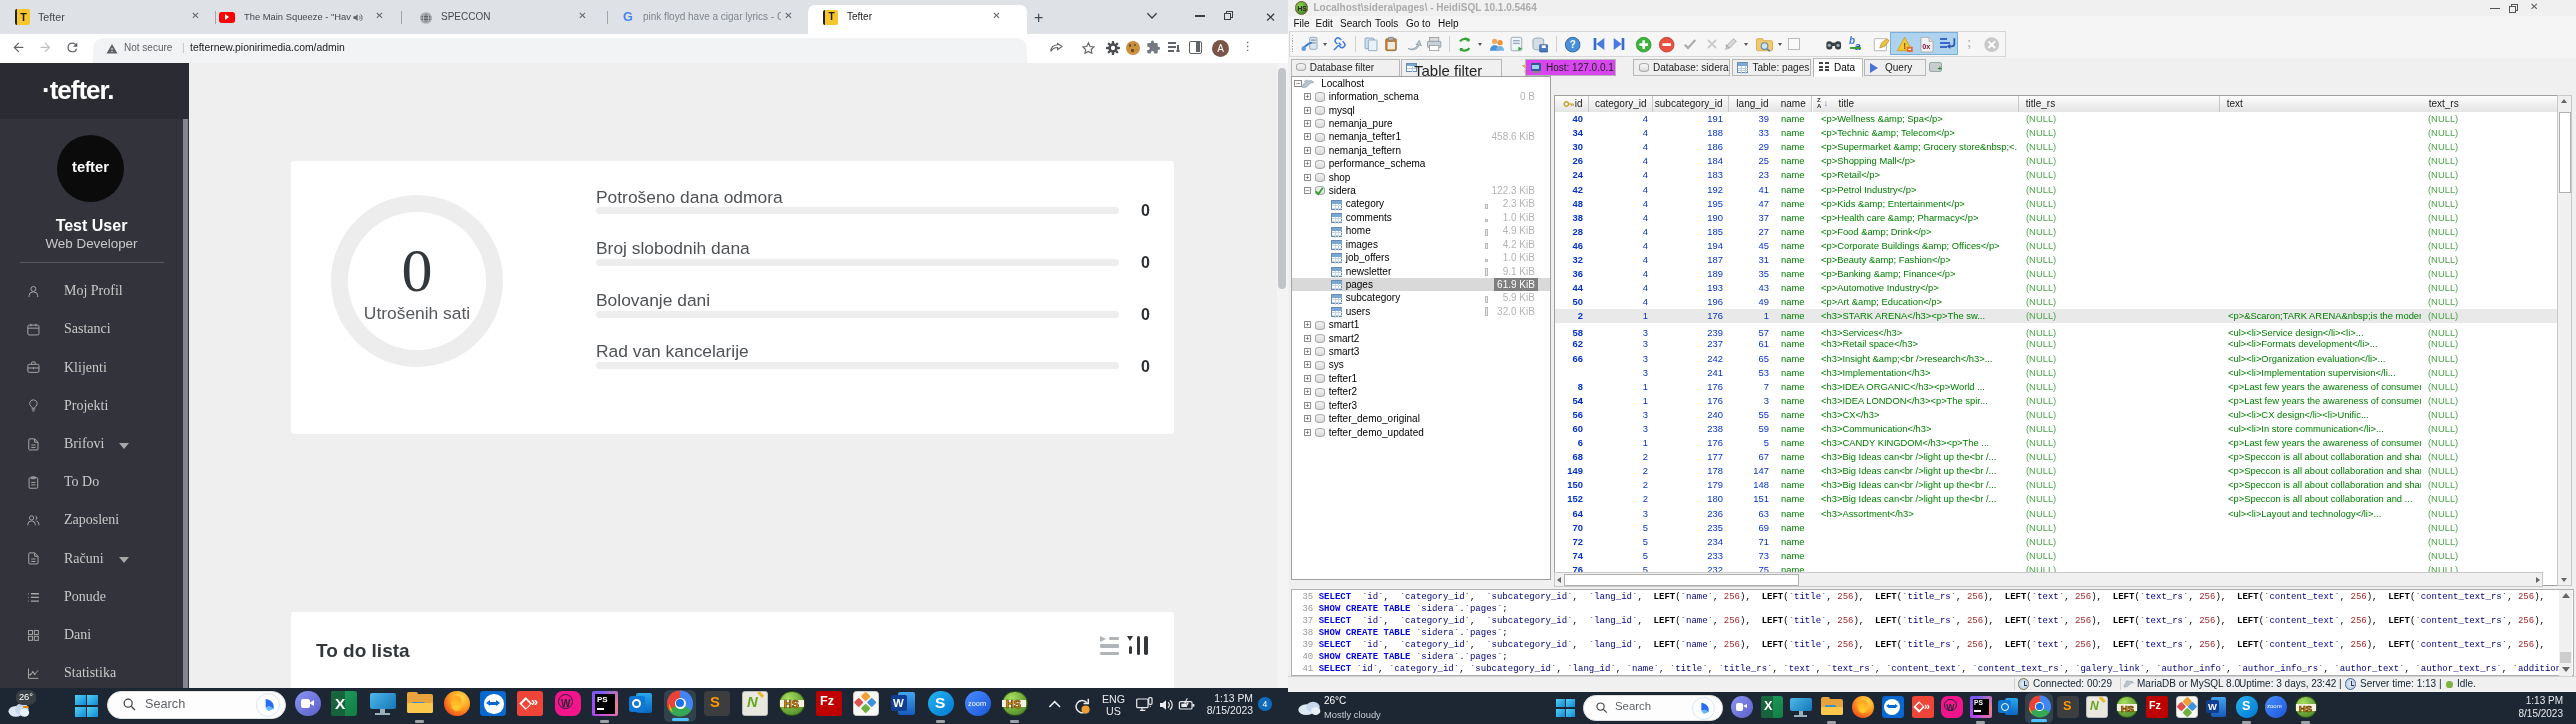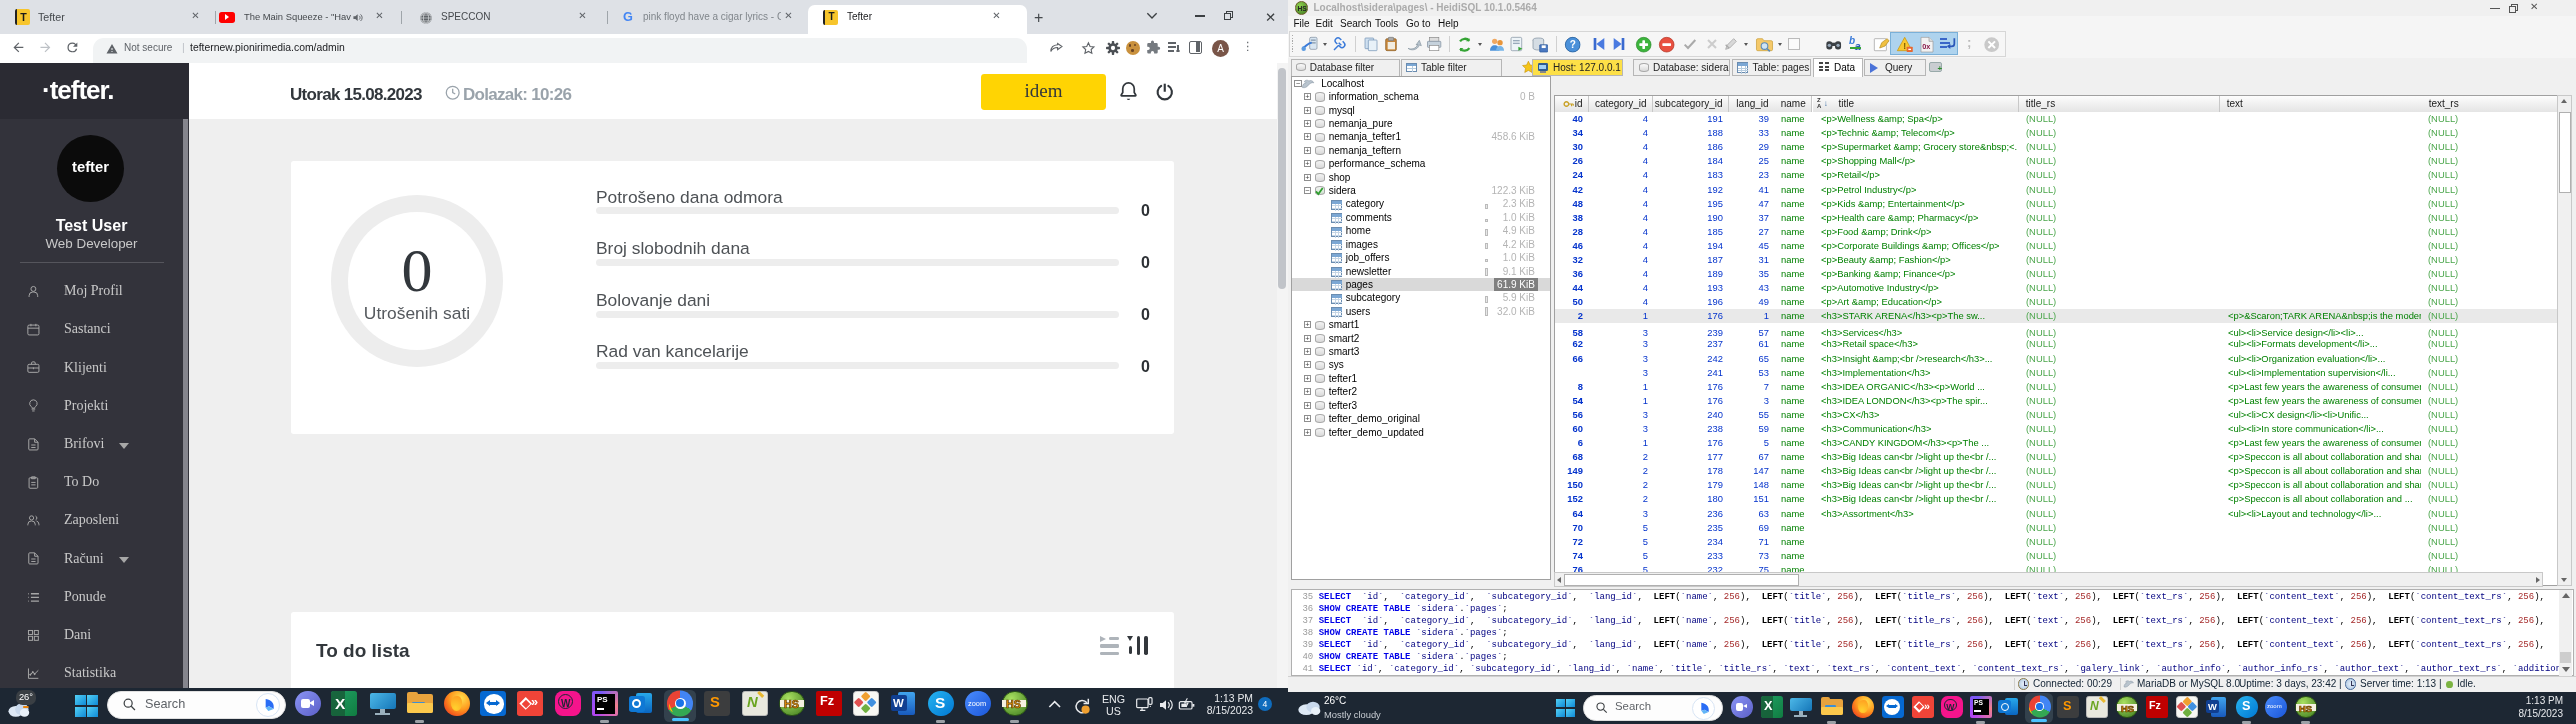--- a/index.html
+++ b/index.html
@@ -172,37 +172,20 @@
       <i class="abs" style="left:0;top:8px;width:6px;height:1.7px;background:#5f6368;"></i>
       <i class="abs" style="left:9.4px;top:3.4px;width:1.7px;height:6.7px;background:#5f6368;"></i>
       <i class="abs" style="left:8.4px;top:8px;width:3.4px;height:2px;border-radius:50%;background:#5f6368;"></i>
     </div>
   <div class="abs" style="left:1189px;top:41px;width:13.4px;height:13.4px;border:1.6px solid #5f6368;border-radius:2px;">
       <i class="abs" style="left:5.7px;top:0;width:4.7px;height:10.4px;background:#5f6368;"></i>
     </div>
   <div class="abs" style="left:1212px;top:40px;width:17.4px;height:17.4px;border-radius:50%;background:#795548;color:#fff;font-size:10px;text-align:center;line-height:17.4px;">A</div>
   <div class="abs" style="left:1242px;top:39px;font-size:11.4px;color:#5f6368;letter-spacing:0;">⋮</div>
   <div id="viewport">
-    <div id="dhead">
-      <span class="abs" style="left:101px;top:21.5px;font-size:17px;font-weight:bold;color:#32373c;letter-spacing:-0.7px;">Utorak 15.08.2023</span>
-      <svg class="abs" style="left:256px;top:21.5px;" width="15.4" height="15.4" viewBox="0 0 24 24">
-          <circle cx="12" cy="12" r="10" fill="none" stroke="#9aa3ab" stroke-width="2"></circle>
-          <path d="M12 6v6l4 2" fill="none" stroke="#9aa3ab" stroke-width="2"></path>
-        </svg>
-      <span class="abs" style="left:274px;top:21.5px;font-size:17px;font-weight:bold;color:#9aa3ab;letter-spacing:-0.7px;">Dolazak: 10:26</span>
-      <div class="abs" style="left:792px;top:10.7px;width:125px;height:36px;background:#ffd403;border-radius:3.4px;text-align:center;"><span style="font-family:'Liberation Serif',serif;font-size:19px;color:#32373c;line-height:34px;">idem</span></div>
-      <svg class="abs" style="left:928px;top:17.4px;" width="23" height="23" viewBox="0 0 24 24">
-          <path d="M12 3a6 6 0 0 0-6 6v4l-1.6 2.6a.6.6 0 0 0 .5.9h14.2a.6.6 0 0 0 .5-.9L18 13V9a6 6 0 0 0-6-6z" fill="none" stroke="#32373c" stroke-width="1.8"></path>
-          <path d="M10.2 19.5a1.9 1.9 0 0 0 3.6 0z" fill="#32373c"></path>
-        </svg>
-      <svg class="abs" style="left:965px;top:18px;" width="21.5" height="21.5" viewBox="0 0 24 24">
-          <path d="M12 3v9" stroke="#32373c" stroke-width="2.4" fill="none"></path>
-          <path d="M8 5.5a8 8 0 1 0 8 0" stroke="#32373c" stroke-width="2.4" fill="none" stroke-linecap="round"></path>
-        </svg>
-    </div>
     <div id="dcontent">
 
       <div class="card" style="top:42px;height:273px;">
         <div class="abs" style="left:40px;top:34px;width:172px;height:172px;border-radius:50%;background:#ededed;"></div>
         <div class="abs" style="left:57px;top:51px;width:138px;height:138px;border-radius:50%;background:#fff;"></div>
         <div class="abs" style="left:40px;top:34px;width:172px;height:172px;text-align:center;"><span style="font-family:'Liberation Serif',serif;font-size:62px;color:#32373c;line-height:151px;">0</span></div>
         <div class="abs" style="left:40px;top:142px;width:172px;text-align:center;font-size:17.4px;color:#55595e;">Utrošenih sati</div>
         <div class="blabel" style="top:25.5px;">Potrošeno dana odmora</div>
         <div class="bbar" style="top:46px;"></div>
         <div class="bzero" style="top:41px;">0</div>
@@ -475,21 +458,21 @@
   <div class="abs" style="left:2.7px;top:59px;width:109px;height:17px;background:#f0f0f0;border:0.7px solid #b6b6b6;border-bottom:0;">
     <div class="abs" style="left:4px;top:2.7px;width:10px;height:8.7px;background:linear-gradient(#fafafa,#d9d9d9);border:0.7px solid #a8a8a8;border-radius:4.7px/2.7px;"></div>
     <span class="abs" style="left:18px;top:2px;font-size:10px;color:#222;">Database filter</span>
   </div>
   <div class="abs" style="left:113px;top:59px;width:101px;height:17px;background:#f0f0f0;border:0.7px solid #b6b6b6;border-bottom:0;">
     <div class="abs" style="left:4px;top:2.7px;width:10.7px;height:9.4px;background:#fff;border:0.7px solid #6a8cb0;">
         <i class="abs" style="left:0;top:0;width:9.4px;height:2.7px;background:#7ba7d4;"></i>
         <i class="abs" style="left:0;top:4.7px;width:9.4px;height:0.7px;background:#b6ccdf;"></i>
         <i class="abs" style="left:4.7px;top:2.7px;width:0.7px;height:6px;background:#b6ccdf;"></i>
       </div>
-    <span class="abs" style="left:19px;top:2px;font-size:10px;color:#222;">Table filter</span>
+    <span class="abs" style="left:12px;top:2px;font-size:15px;color:#222;">Table filter</span>
   </div>
   <svg class="abs" style="left:233px;top:60px;" width="14.8" height="14.8" viewBox="0 0 24 24">
       <path d="M12 2l2.9 6.2 6.6.8-4.9 4.6 1.3 6.6-5.9-3.3-5.9 3.3 1.3-6.6L2.5 9l6.6-.8L12 2z" fill="#f5c518" stroke="#c8930a" stroke-width="1"></path>
     </svg>
 
   <div id="lpanel">
 <div class="exp" style="left:2.7px;top:2.7px;">−</div>
 <svg class="abs" style="left:9.4px;top:1.3px;" width="14.8" height="12" viewBox="0 0 24 20">
         <path d="M2 16c4 1 8-1 10-4 2-3 6-5 9-4-1-3-5-5-8-3-2-2-6-2-8 1 2 0 3 1 3 2-3 0-6 3-6 8z" fill="#b9c4ce" stroke="#7d8c99" stroke-width="0.8"></path>
       </svg>
@@ -637,21 +620,21 @@
 <div class="abs" style="left:23px;top:324px;width:10.7px;height:9.4px;background:linear-gradient(#f4f4f4,#d9d9d9);border:0.7px solid #a8a8a8;border-radius:4.7px/2.7px;"></div>
 <div class="tlabel" style="left:37px;top:323px;">tefter3</div>
 <div class="exp" style="left:12px;top:338px;">+</div>
 <div class="abs" style="left:23px;top:337px;width:10.7px;height:9.4px;background:linear-gradient(#f4f4f4,#d9d9d9);border:0.7px solid #a8a8a8;border-radius:4.7px/2.7px;"></div>
 <div class="tlabel" style="left:37px;top:336px;">tefter_demo_original</div>
 <div class="exp" style="left:12px;top:352px;">+</div>
 <div class="abs" style="left:23px;top:351px;width:10.7px;height:9.4px;background:linear-gradient(#f4f4f4,#d9d9d9);border:0.7px solid #a8a8a8;border-radius:4.7px/2.7px;"></div>
 <div class="tlabel" style="left:37px;top:350px;">tefter_demo_updated</div>
   </div>
 
-  <div class="abs" style="left:244px;top:59px;width:91px;height:17px;background:#fde047;border:0.7px solid #b6b6b6;">
+  <div class="abs" style="left:237px;top:59px;width:91px;height:17px;background:#d946ef;border:0.7px solid #b6b6b6;">
     <div class="abs" style="left:4.7px;top:2.7px;width:12px;height:10px;">
         <i class="abs" style="left:0;top:0.7px;width:10px;height:7.4px;background:#2f5c8f;border-radius:1.3px;"></i>
         <i class="abs" style="left:1.3px;top:2px;width:7.4px;height:4.7px;background:#9fd0f5;"></i>
         <i class="abs" style="left:2px;top:8.7px;width:6px;height:1.3px;background:#888;"></i>
       </div>
     <span class="abs" style="left:20px;top:2px;font-size:10px;color:#222;">Host: 127.0.0.1</span>
   </div>
   <div class="abs" style="left:345px;top:59px;width:97px;height:17px;background:#efefef;border:0.7px solid #b6b6b6;">
     <div class="abs" style="left:4.7px;top:2.7px;width:10px;height:9.4px;background:linear-gradient(#fafafa,#d9d9d9);border:0.7px solid #a8a8a8;border-radius:4.7px/2.7px;"></div>
     <span class="abs" style="left:19px;top:2px;font-size:10px;color:#222;">Database: sidera</span>

